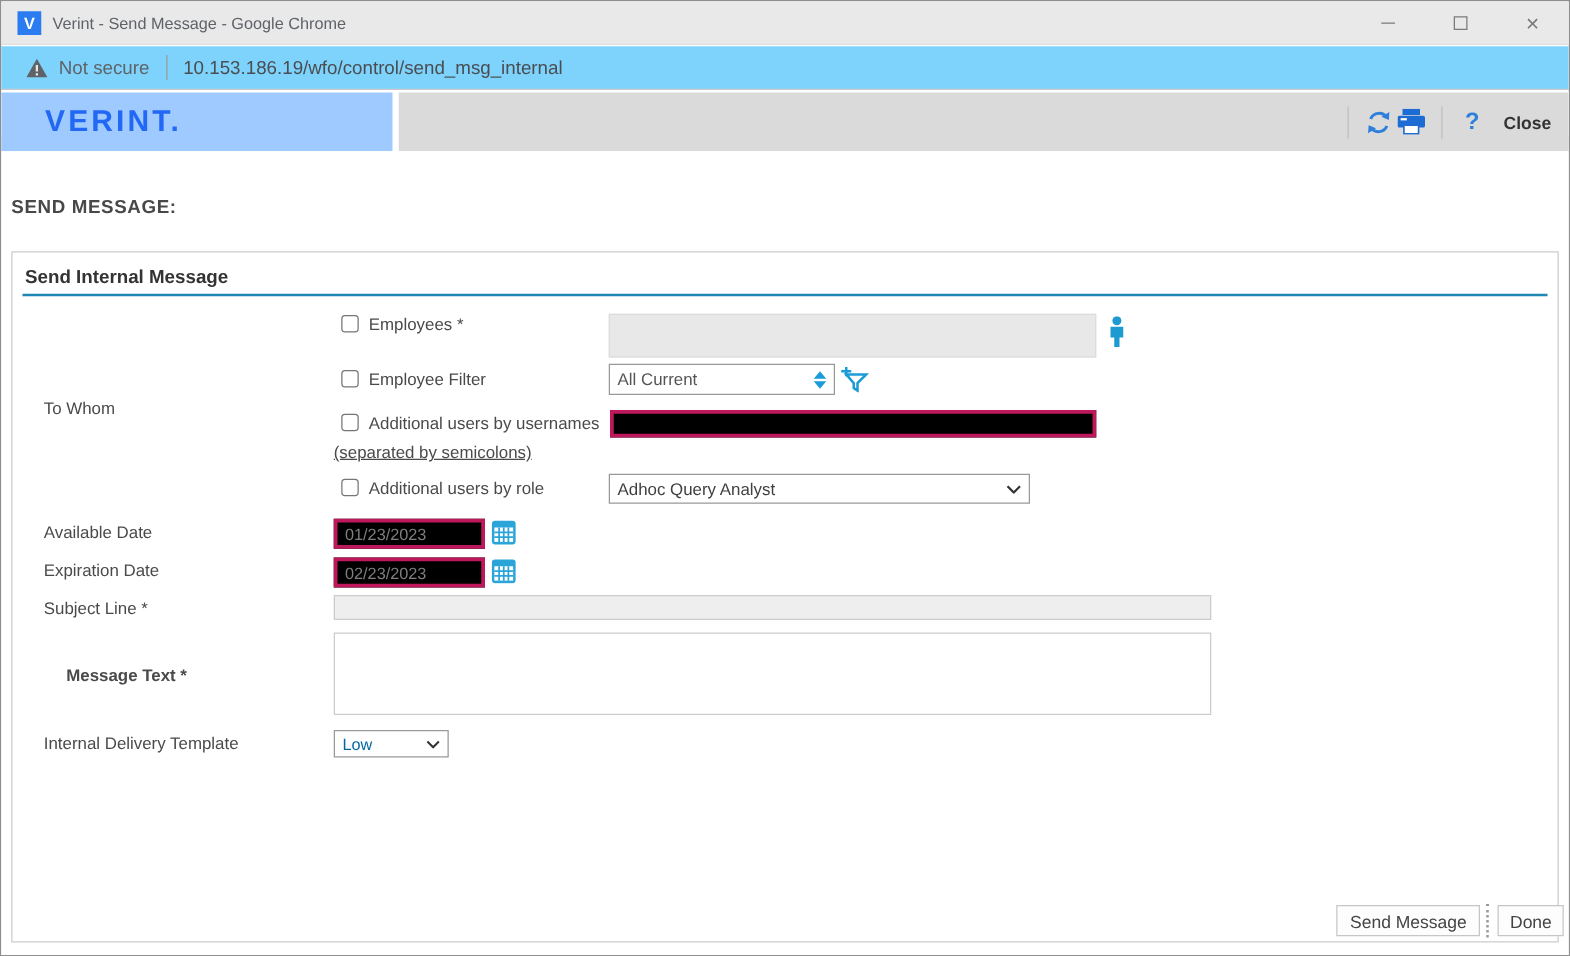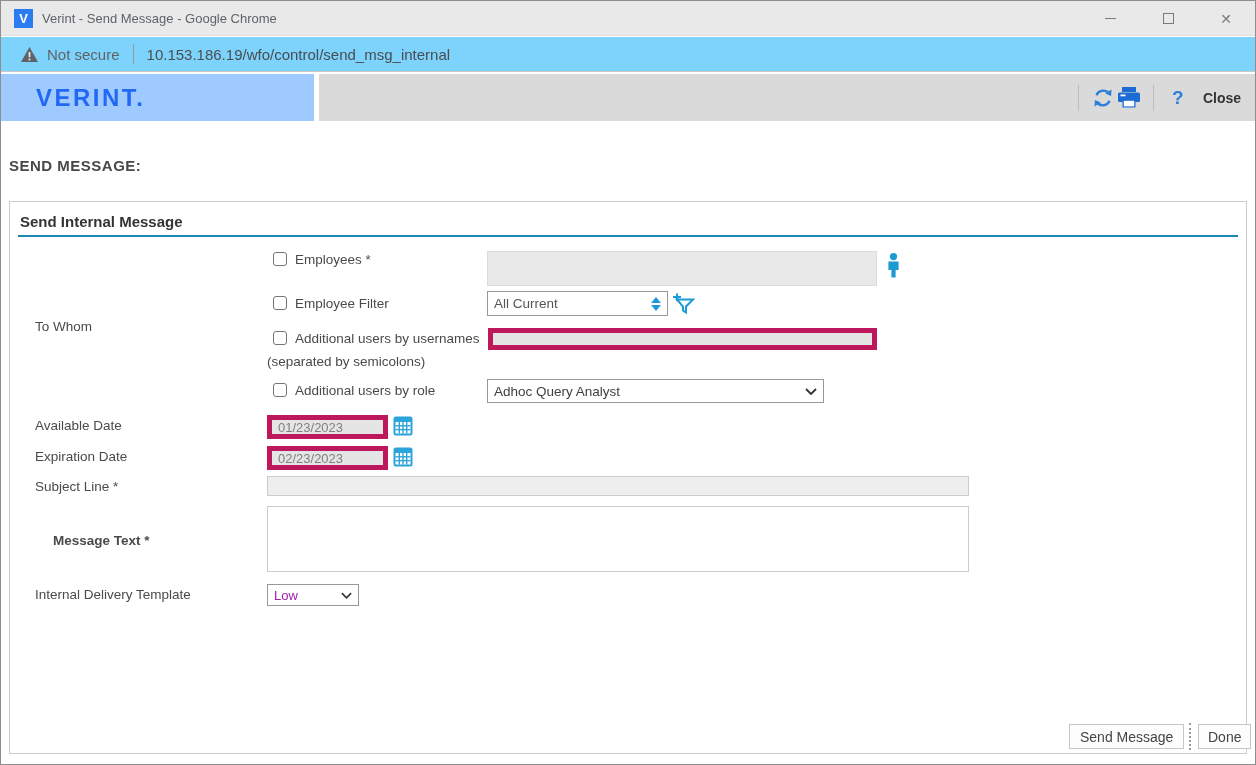--- a/index.html
+++ b/index.html
@@ -37,33 +37,33 @@
   .content { position:absolute; top:120px; left:0; right:0; bottom:0; background:#fff; }
   .page-title { position:absolute; left:8px; top:36px; font-size:15px; font-weight:bold; color:#484848; letter-spacing:0.5px; }
 
   .form-box { position:absolute; left:8px; right:8px; top:80px; bottom:10px; border:1px solid #ccc; background:#fff; }
   .form-title { position:absolute; left:10px; top:11px; font-size:15px; font-weight:bold; color:#333; }
   .form-underline { position:absolute; left:8px; right:8px; top:33px; height:2px; background:#1e87b4; }
 
   .lbl { position:absolute; font-size:13.5px; color:#4a4a4a; white-space:nowrap; }
   .cb { position:absolute; width:14px; height:14px; border:1px solid #767676; border-radius:3px; background:#fff; cursor:pointer; }
 
-  .fld { position:absolute; font-family:inherit; font-size:13px; color:#555; padding:0 6px; border:5px solid #be185d; background:#e5e5e5; }
+  .fld { position:absolute; font-family:inherit; font-size:13px; color:#555; padding:0 6px; border:3px solid #be185d; background:#000000; }
   .employees-input { left:477px; top:49px; width:390px; height:35px; background:#e8e8e8; border:1px solid #dcdcdc; }
   .username-input  { left:478px; top:126px; width:389px; height:22px; }
   .date-input { width:121px; height:24px; color:#7f7f7f; }
   .avail-input { left:257px; top:213px; }
   .exp-input   { left:257px; top:244px; }
   .subject-input { left:257px; top:274px; width:702px; height:20px; background:#eee; border:1px solid #ccc; }
   .message-area  { position:absolute; left:257px; top:304px; width:702px; height:66px; border:1px solid #ccc; resize:none; font-family:inherit; font-size:13px; }
 
   .sel { position:absolute; border:1px solid #999; background:#fff; display:flex; align-items:center; justify-content:space-between; font-size:13.5px; color:#3f3f3f; padding:0 6px; cursor:pointer; }
   .filter-sel { left:477px; top:89px;  width:181px; height:25px; color:#555; }
   .role-sel   { left:477px; top:177px; width:337px; height:24px; }
-  .tmpl-sel   { left:257px; top:382px; width:92px;  height:22px; font-size:13px; color:#a21caf; }
+  .tmpl-sel   { left:257px; top:382px; width:92px;  height:22px; font-size:13px; color:#0369a1; }
 
   .updown { display:flex; flex-direction:column; gap:2px; align-items:center; }
   .tri-up   { width:0; height:0; border-left:5px solid transparent; border-right:5px solid transparent; border-bottom:6px solid #1b9bd7; }
   .tri-down { width:0; height:0; border-left:5px solid transparent; border-right:5px solid transparent; border-top:6px solid #1b9bd7; }
 
   .icon-abs { position:absolute; cursor:pointer; }
   .person-icon { left:876px; top:51px; }
   .funnel-icon { left:662px; top:91px; }
   .cal1 { left:383px; top:214px; }
   .cal2 { left:383px; top:245px; }
@@ -168,21 +168,21 @@
         <svg width="23" height="21" viewBox="0 0 23 21" fill="none" stroke="#1b9bd7" stroke-width="2">
           <line x1="1" y1="4" x2="9" y2="4"></line>
           <line x1="5" y1="0.5" x2="5" y2="8"></line>
           <path d="M5 6.5 H21 L14 13.5 V19.5 L11 17.5 V13.5 Z"></path>
         </svg>
       </span>
 
       <span class="cb" style="left:263px; top:129px;"></span>
       <span class="lbl" style="left:285px; top:129px;">Additional users by usernames</span>
       <input class="fld username-input" value="" style="">
-      <span class="lbl" style="left:257px; top:152px;">(separated by semicolons)</span>
+      <span class="lbl" style="left:257px; top:152px;text-decoration:underline;">(separated by semicolons)</span>
 
       <span class="cb" style="left:263px; top:181px;"></span>
       <span class="lbl" style="left:285px; top:181px;">Additional users by role</span>
       <div class="sel role-sel">
         <span>Adhoc Query Analyst</span>
         <svg width="12" height="7" viewBox="0 0 12 7" fill="none">
             <path d="M1 1 L6 6 L11 1" stroke="#333" stroke-width="1.8"></path>
           </svg>
       </div>
 

